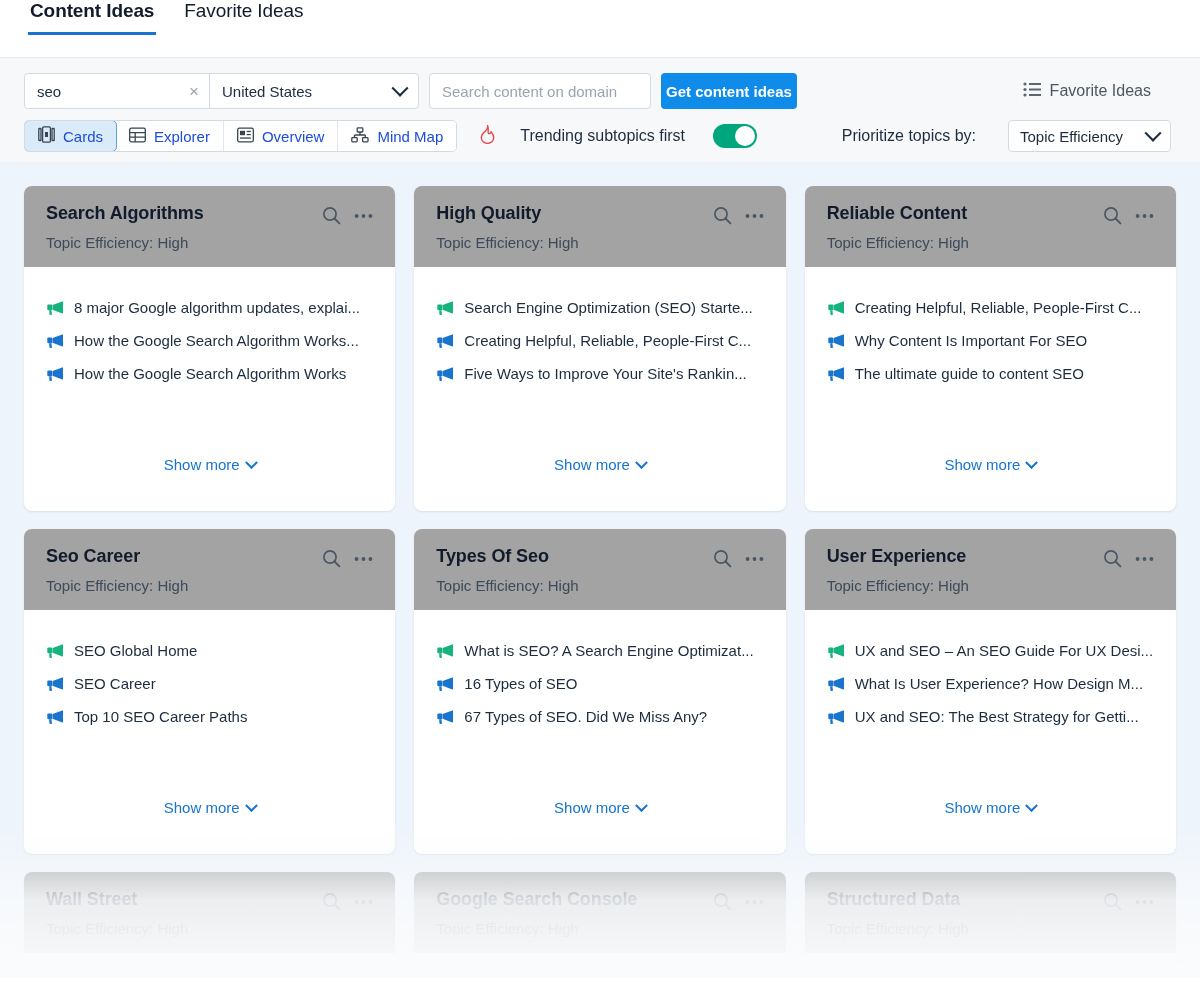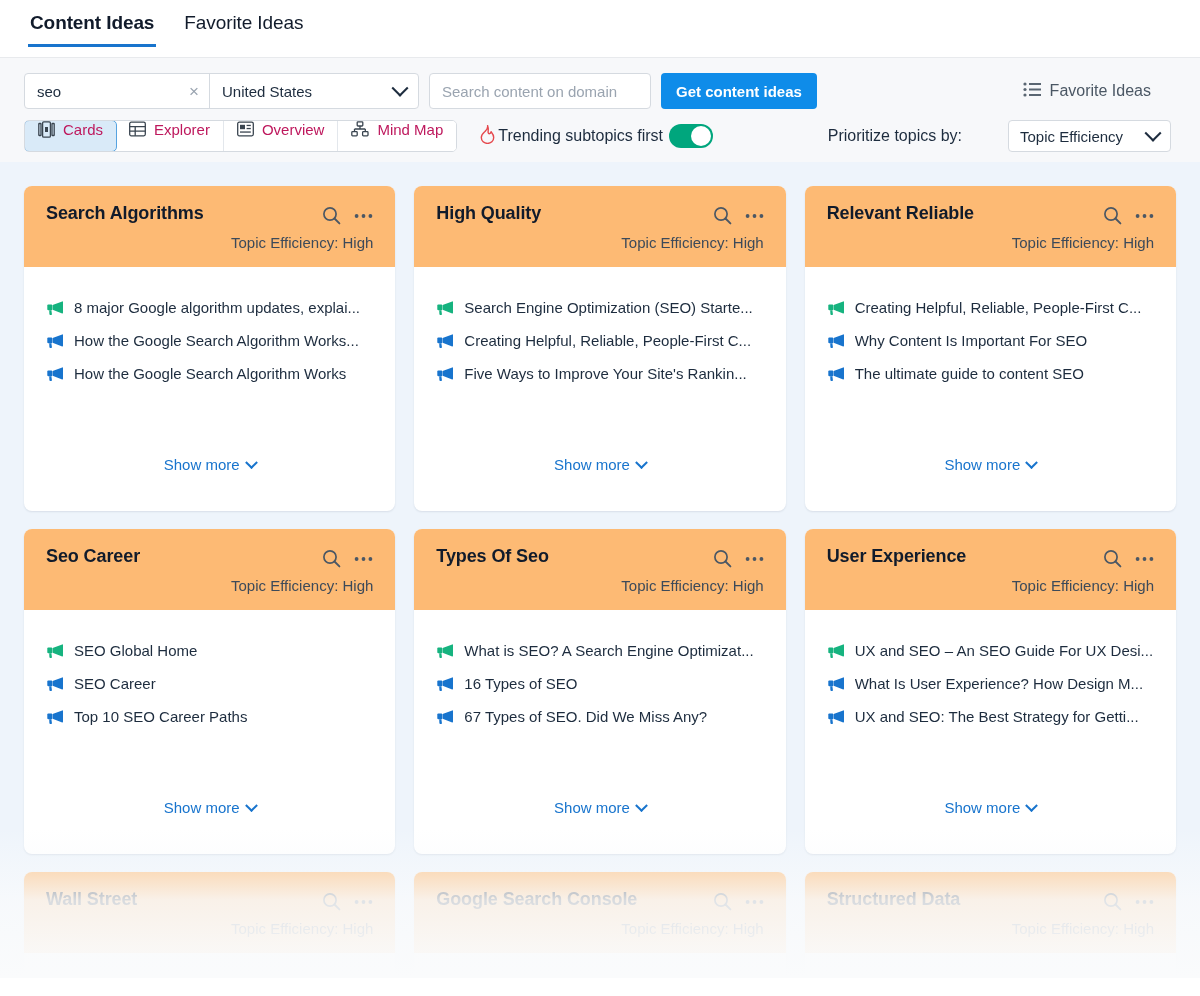--- a/index.html
+++ b/index.html
@@ -15,21 +15,21 @@
     background: #ffffff;
     color: #212529;
     -webkit-font-smoothing: antialiased;
   }
 
   
   .tabbar {
     height: 58px;
     border-bottom: 1px solid #e8eaed;
     display: flex;
-    align-items: center;
+    align-items: flex-start;
     padding: 0 28px;
     background: #ffffff;
   }
   .tab {
     font-size: 19px;
     font-weight: 700;
     color: #111b2b;
     padding: 0 2px 12px 2px;
     margin-right: 26px;
     cursor: pointer;
@@ -112,21 +112,21 @@
   }
   .domain-input::placeholder { color: #9aa4b0; }
   .btn-primary {
     height: 36px;
     background: #0f8ce9;
     color: #fff;
     border: none;
     border-radius: 4px;
     font-size: 15px;
     font-weight: 700;
-    padding: 0 15px;
+    padding: 0 5px;
     cursor: pointer;
     font-family: "Liberation Sans", sans-serif;
   }
   .spacer { flex: 1; }
   .fav-link {
     display: flex;
     align-items: center;
     gap: 9px;
     font-size: 16px;
     color: #4b5764;
@@ -143,42 +143,42 @@
   .seg {
     display: flex;
     border: 1px solid #d5dae0;
     border-radius: 5px;
     background: #fff;
     height: 32px;
     overflow: hidden;
   }
   .seg-item {
     display: flex;
-    align-items: flex-start;
+    align-items: center;
     gap: 8px;
     padding: 0 13px;
     font-size: 15px;
-    color: #be185d;
+    color: #1d4ed8;
     cursor: pointer;
     border-right: 1px solid #e3e7ec;
     background: #fff;
   }
   .seg-item:last-child { border-right: none; }
   .seg-item.active {
     background: #d9eaf8;
     border: 1px solid #56a3e0;
     margin: -1px;
     border-radius: 5px;
     position: relative;
     z-index: 2;
   }
   .trend {
     display: flex;
     align-items: center;
-    gap: 2px;
+    gap: 24px;
     margin-left: 22px;
     font-size: 16px;
     color: #1d2c3e;
   }
   .toggle {
     width: 44px; height: 24px;
     border-radius: 12px;
     background: #00a67d;
     position: relative;
     cursor: pointer;
@@ -187,21 +187,21 @@
   .toggle .knob {
     position: absolute;
     top: 2px; right: 2px;
     width: 20px; height: 20px;
     border-radius: 50%;
     background: #fff;
   }
   .prioritize {
     display: flex;
     align-items: center;
-    gap: 24px;
+    gap: 10px;
     font-size: 16px;
     color: #1d2c3e;
     padding-right: 5px;
   }
   .sel {
     display: flex;
     align-items: center;
     justify-content: space-between;
     gap: 12px;
     height: 32px;
@@ -229,23 +229,22 @@
     grid-template-columns: repeat(3, 1fr);
     gap: 18px 19px;
   }
   .card {
     background: #fff;
     border-radius: 8px;
     overflow: hidden;
     box-shadow: 0 1px 2px rgba(20,40,70,0.10);
   }
   .card-head {
-    background: #fdba74;
+    background: #a3a3a3;
     padding: 17px 22px 16px 22px;
-    text-align: right;
   }
   .card-head-top {
     display: flex;
     align-items: flex-start;
     justify-content: space-between;
   }
   .card-title {
     font-size: 18px;
     font-weight: 700;
     color: #111b2b;
@@ -534,21 +533,21 @@
               </svg>
             </span>
             <span class="label">Five Ways to Improve Your Site's Rankin...</span>
           </div>
         </div>
         <div class="show-more"><span>Show more</span><span class="dc"></span></div>
       </div>
       <div class="card">
         <div class="card-head">
           <div class="card-head-top">
-            <div class="card-title">Relevant Reliable</div>
+            <div class="card-title">Reliable Content</div>
             <div class="card-acts">
               <span class="icon-btn">
                 <svg width="19" height="19" viewBox="0 0 19 19">
                   <circle cx="8" cy="8" r="6.1" fill="none" stroke="#4b5764" stroke-width="1.7"></circle>
                   <line x1="12.5" y1="12.5" x2="17.4" y2="17.4" stroke="#4b5764" stroke-width="1.9" stroke-linecap="round"></line>
                 </svg>
               </span>
               <span class="icon-btn">
                 <svg width="19" height="6" viewBox="0 0 19 6">
                   <circle cx="2.6" cy="3" r="1.9" fill="#4b5764"></circle>

